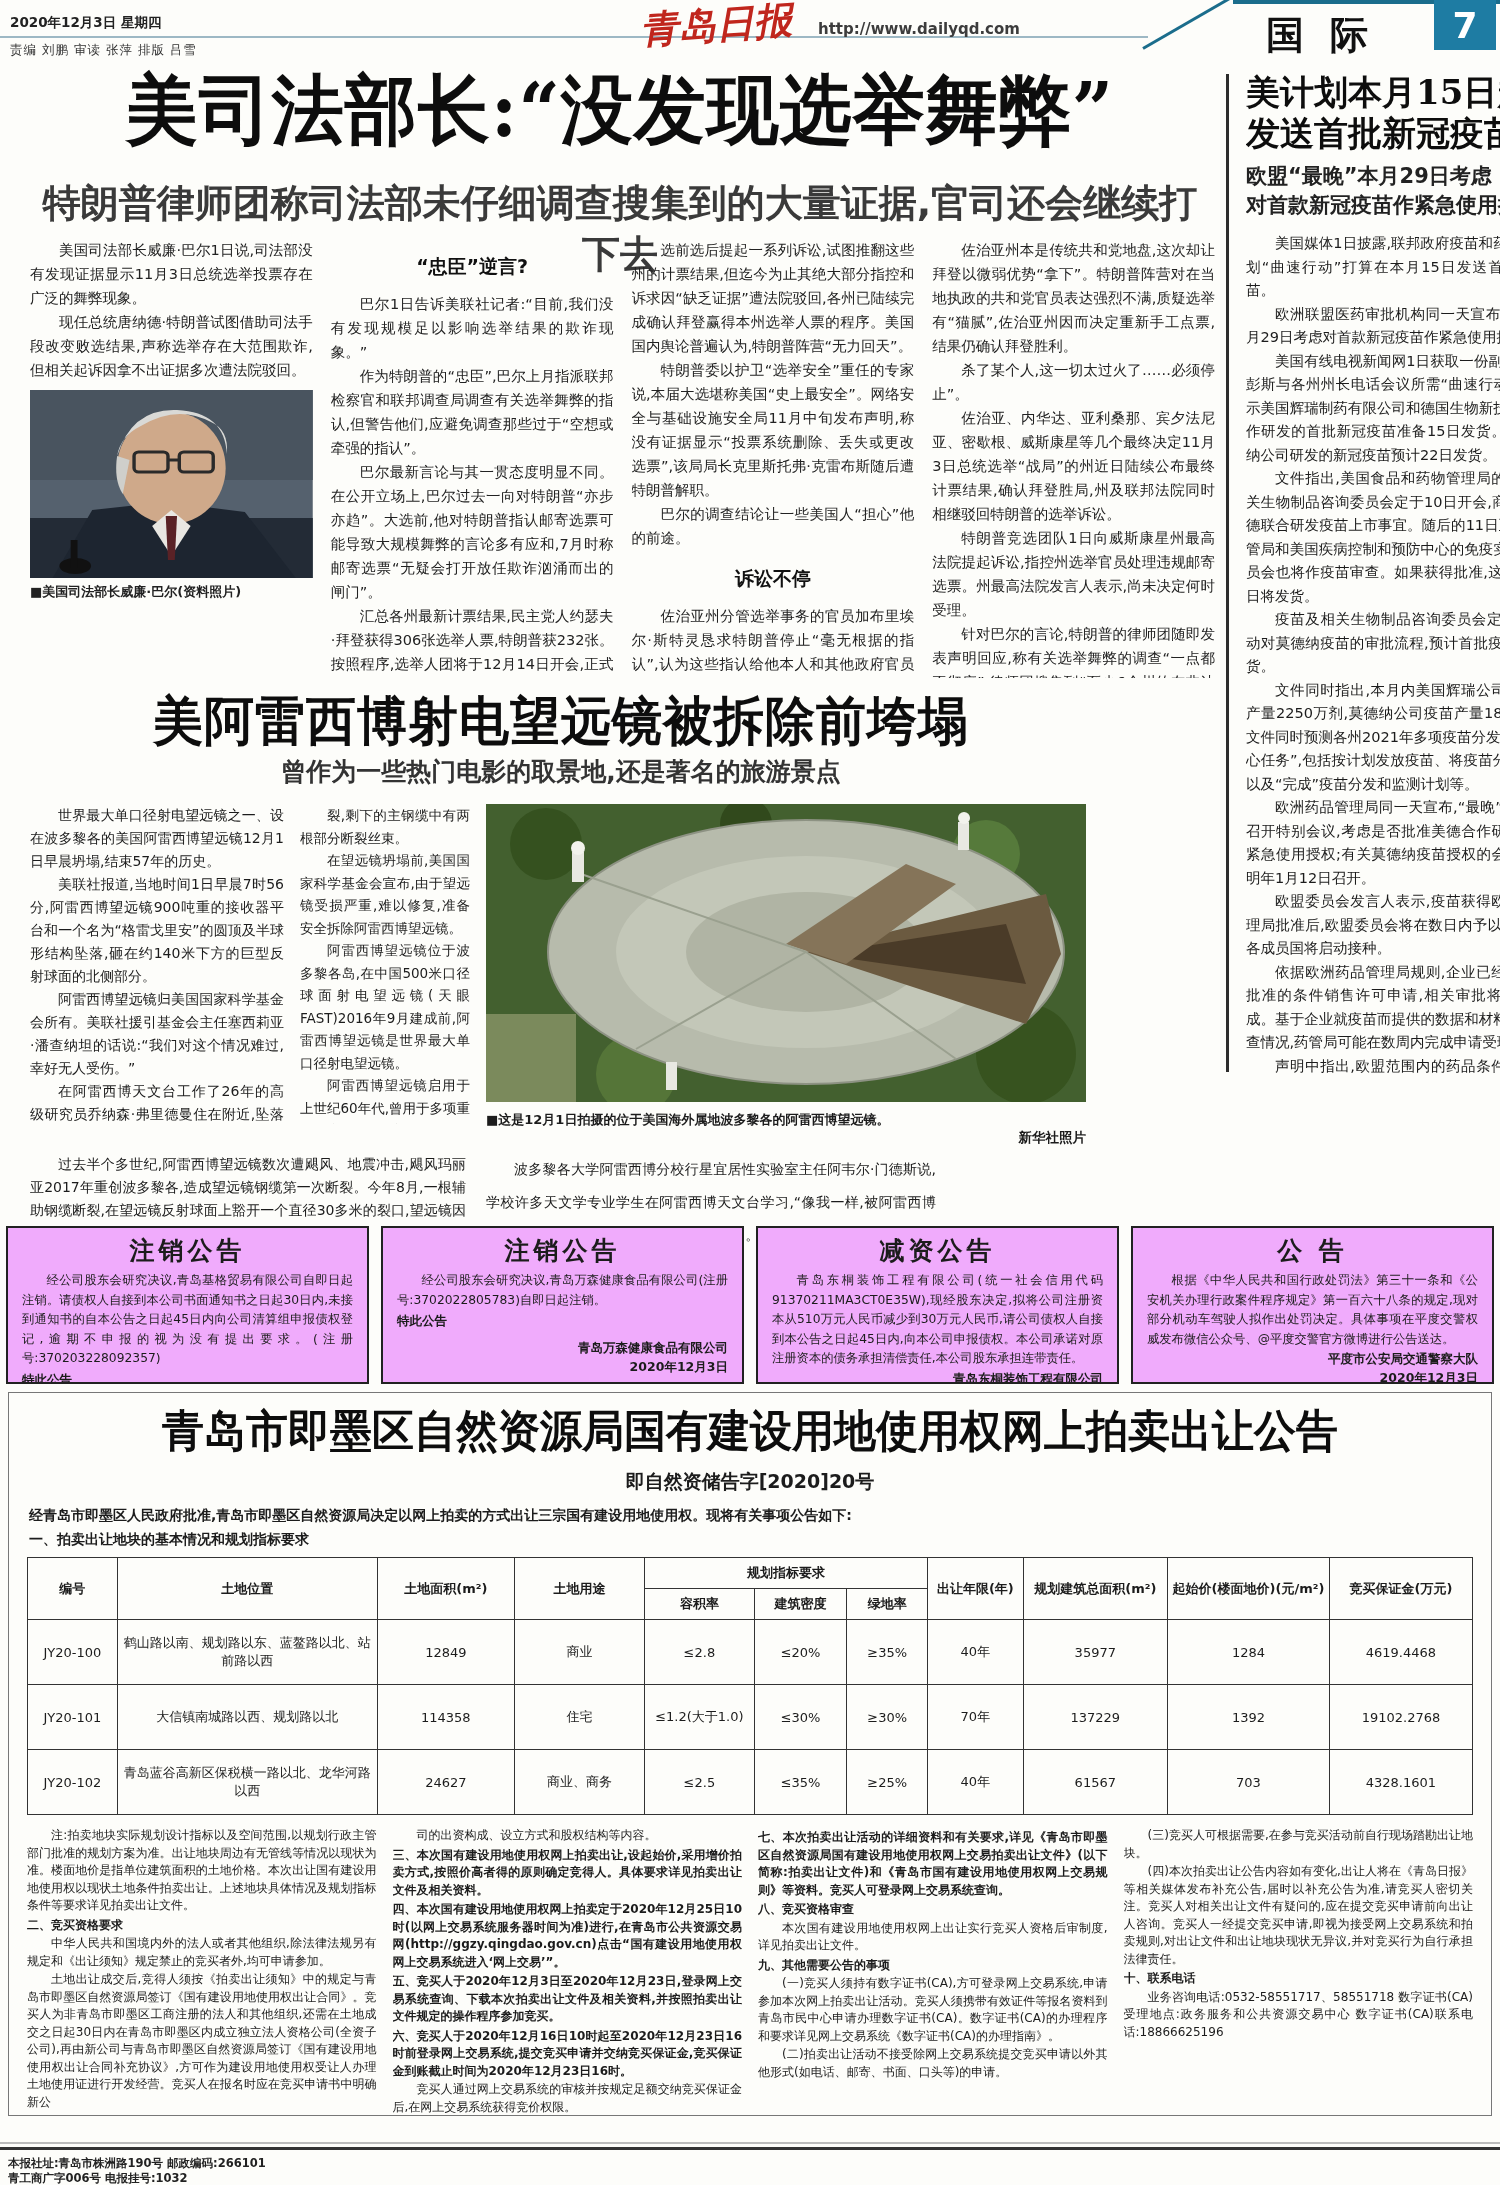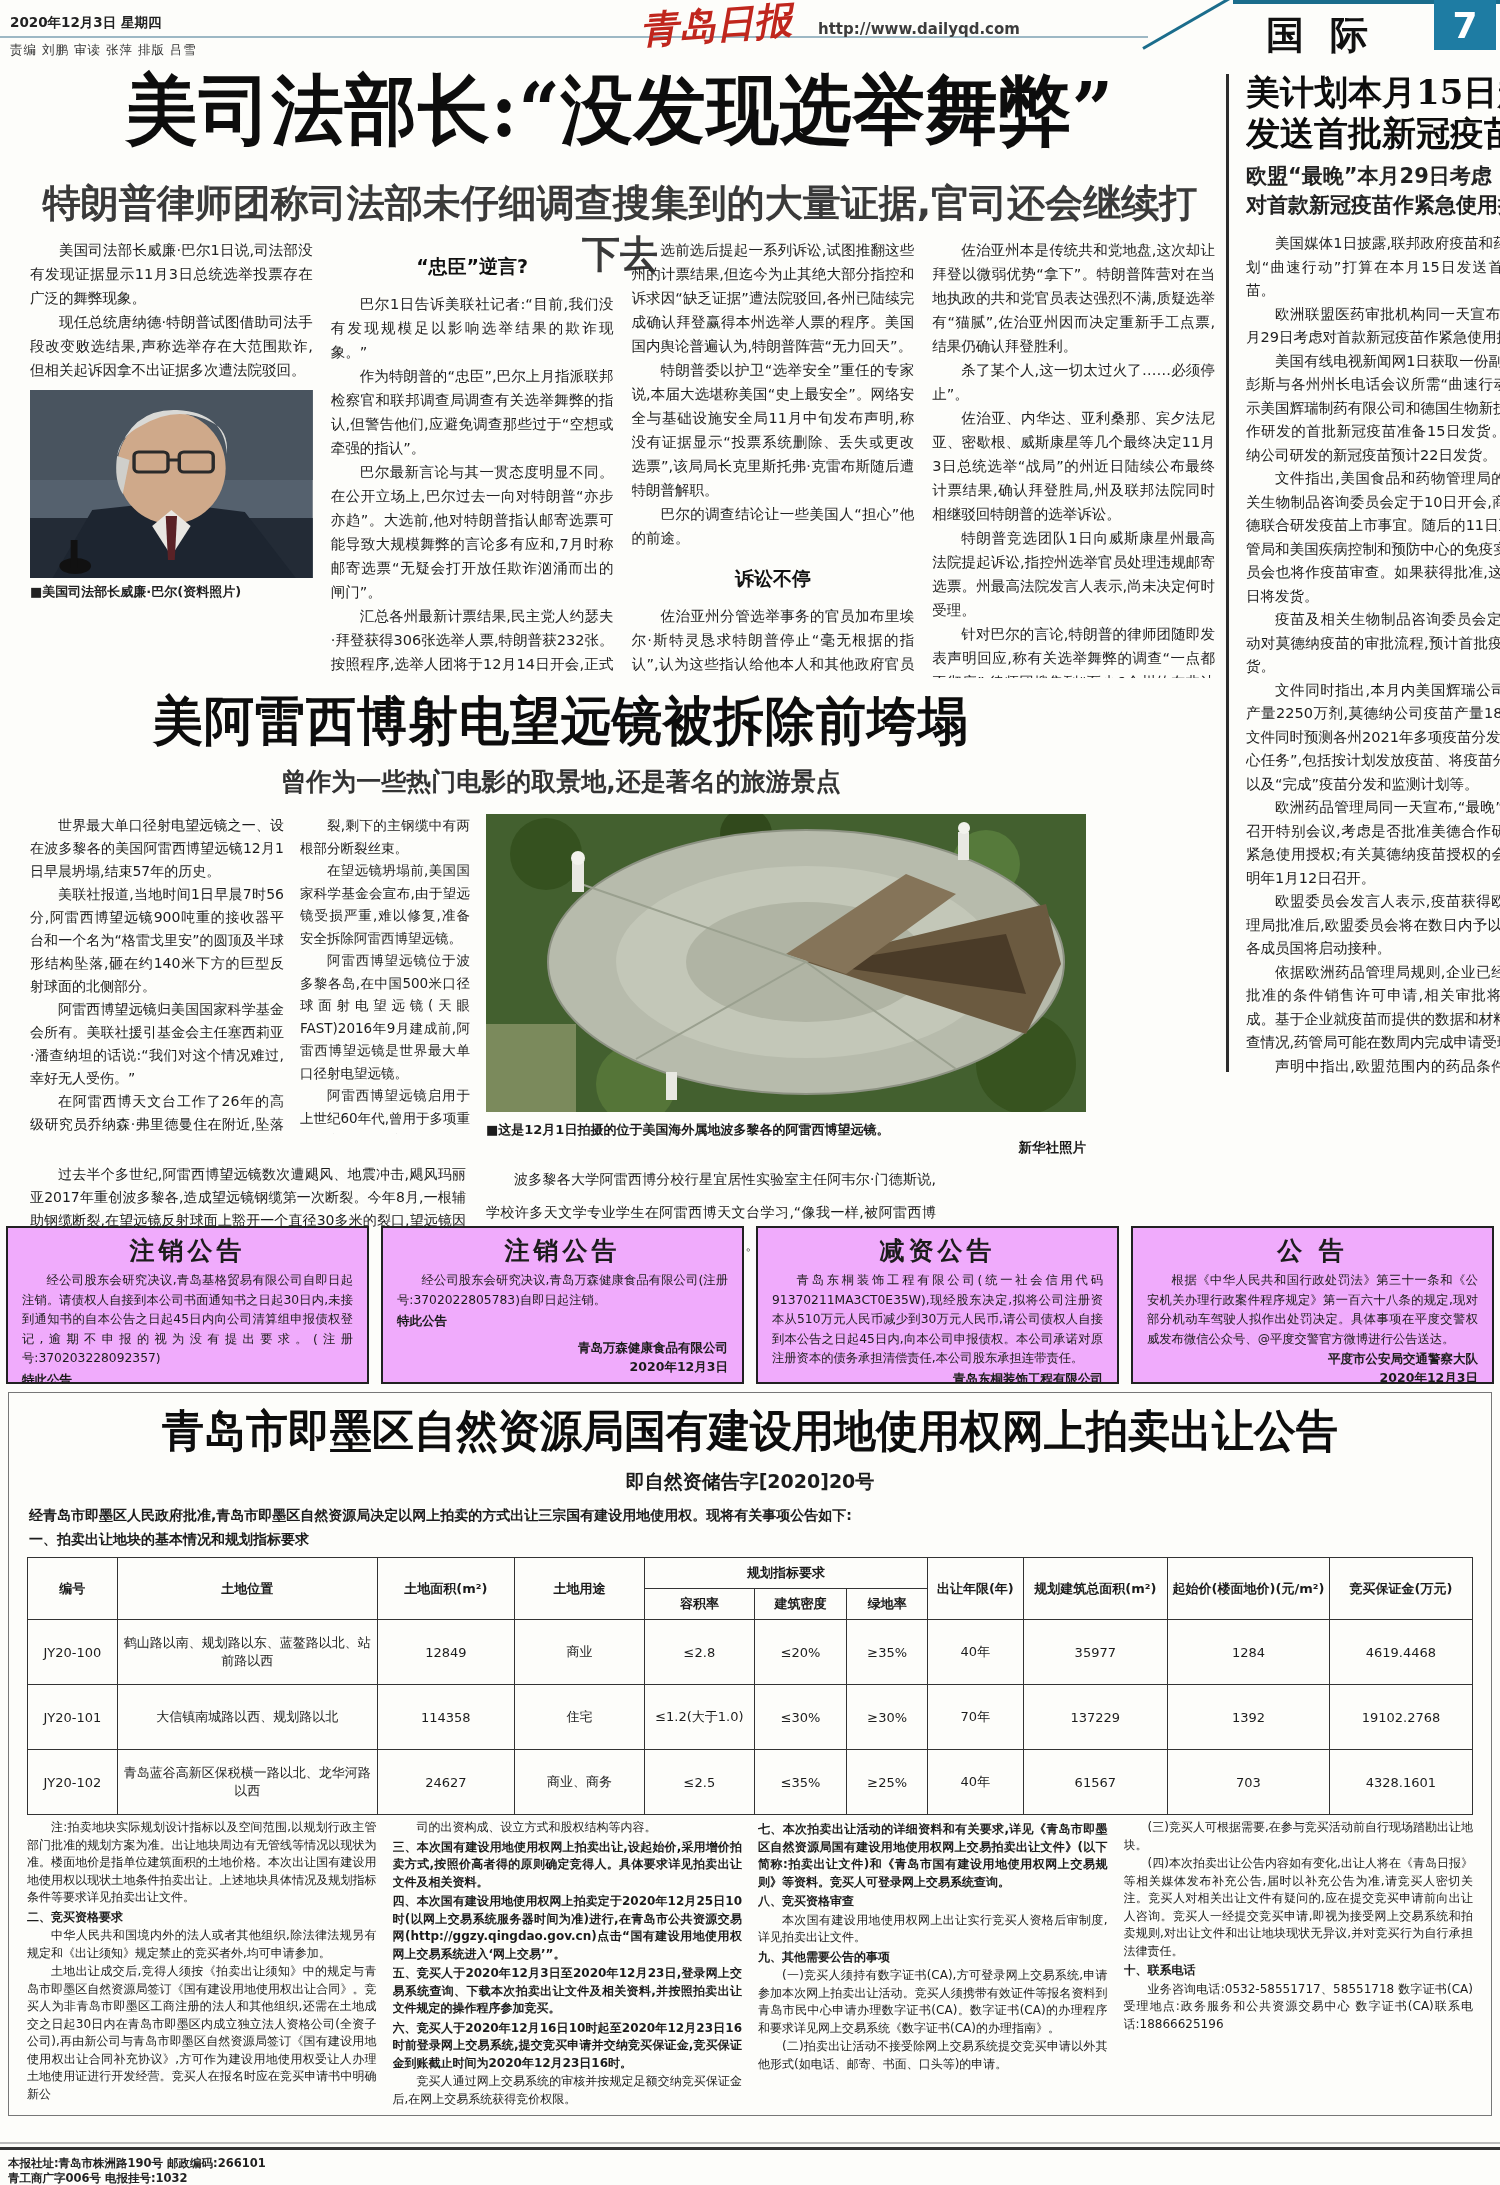--- a/index.html
+++ b/index.html
@@ -36,21 +36,21 @@
   .vax{left:1246px;top:72px;width:320px;height:1002px;overflow:hidden;display:flex;flex-direction:column;}
   .vax h3{margin:0;font-size:34px;line-height:41px;font-weight:900;white-space:nowrap;color:#0d0d0d;
           font-family:"DejaVu Serif","Liberation Serif",serif;}
   .vax .deck{margin-top:8px;font-size:21px;line-height:29px;font-weight:700;color:#222;white-space:nowrap;}
   .vax .vbody{margin-top:12px;font-size:14.5px;line-height:23.5px;text-align:justify;flex:1;overflow:hidden;
               display:flex;flex-direction:column;}
   
   .tele{left:30px;top:688px;width:1062px;}
   .tele h2{margin:0;text-align:center;font-size:50px;font-weight:900;color:#0d0d0d;letter-spacing:1px;
            font-family:"DejaVu Serif","Liberation Serif",serif;transform:scaleY(1.05);}
-  .tele .tsub{text-align:center;font-size:25px;font-weight:600;color:#333;margin-top:10px;}
+  .tele .tsub{text-align:center;font-size:25px;font-weight:600;color:#333;margin-top:0;}
   .tele-body{display:flex;gap:16px;margin-top:16px;}
   .tcolA{width:254px;height:320px;overflow:hidden;font-size:14px;line-height:23px;text-align:justify;}
   .tcolB{width:170px;height:320px;overflow:hidden;font-size:13.5px;line-height:22.5px;text-align:justify;}
   .tphoto{width:600px;}
   .tele-bottom{display:flex;gap:20px;margin-top:6px;}
   .tbL{width:436px;font-size:14px;line-height:23px;text-align:justify;}
   .tbR{width:450px;font-size:14px;line-height:33px;text-align:justify;display:flex;flex-direction:column;}
   .agency{text-align:right;font-weight:900;font-size:13.5px;}
   
   .notices{left:6px;top:1226px;width:1488px;height:158px;display:flex;gap:12px;}
@@ -64,21 +64,21 @@
   .auction .atitle{text-align:center;font-size:42px;font-weight:900;margin-top:10px;color:#0d0d0d;
                    font-family:"DejaVu Serif","Liberation Serif",serif;transform:scaleY(1.05);}
   .auction .adoc{text-align:center;font-size:19px;font-weight:600;margin-top:10px;}
   .auction .aintro{font-size:14px;font-weight:700;margin:12px 20px 0;}
   .auction .asec{font-size:14px;font-weight:700;margin:6px 20px 0;}
   table.auc{border-collapse:collapse;margin:8px 18px 0;width:calc(100% - 36px);table-layout:fixed;font-size:13px;}
   table.auc th,table.auc td{border:1.5px solid #333;text-align:center;padding:6px 4px;font-weight:500;color:#1c1c1c;}
   table.auc th{font-weight:700;}
   table.auc td{height:52px;}
   td.loc,th.loc{text-align:left;padding-left:10px;}
-  .terms{display:flex;gap:16px;margin:4px 18px 0;}
+  .terms{display:flex;gap:16px;margin:12px 18px 0;}
   .terms .tcol{flex:1;font-size:12px;line-height:17.5px;text-align:justify;height:332px;overflow:hidden;}
   .terms .tcol p{margin:0 0 1px;}
   .terms p.thead-b{font-weight:900;text-indent:0;margin-top:2px;}
   .terms .tcol4{display:flex;flex-direction:column;}
   .asign{margin-top:auto;text-align:right;font-weight:900;font-size:13px;line-height:22px;text-indent:0;}
   .asign div{text-indent:0;}
   
   .frule1{left:0;top:2142px;width:1500px;height:2px;background:#bbb;}
   .frule2{left:0;top:2147px;width:1500px;height:3px;background:#333;}
   .footer{left:8px;top:2156px;width:1488px;display:flex;gap:8px;white-space:nowrap;overflow:hidden;

